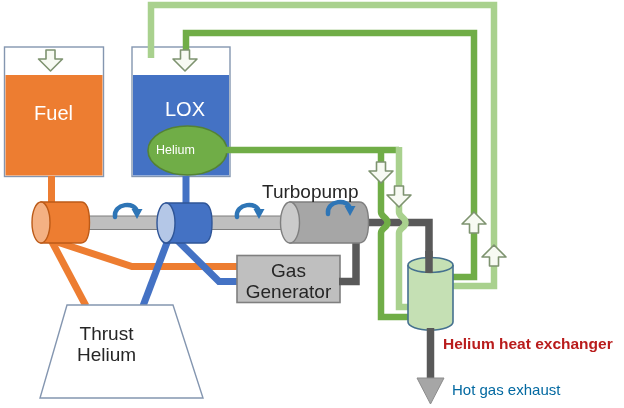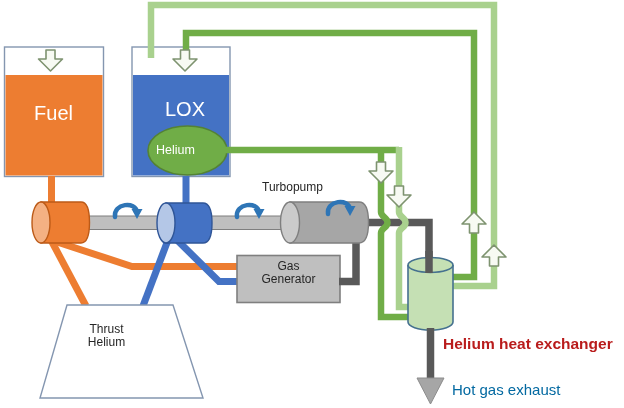--- a/index.html
+++ b/index.html
@@ -7,21 +7,21 @@
     position:relative;width:624px;height:408px;background:#ffffff;overflow:hidden;
     font-family:"Liberation Sans", sans-serif;
   }
   #stage svg{position:absolute;left:0;top:0;}
   .lbl{position:absolute;white-space:nowrap;line-height:1.12;}
   .center{text-align:center;}
   .white{color:#ffffff;}
   .dark{color:#262626;}
   .tank-lbl{font-size:20px;}
   .helium-lbl{font-size:12.5px;}
-  .plain-lbl{font-size:12px;}
+  .plain-lbl{font-size:19px;}
   .bold-lbl{font-size:15.5px;font-weight:bold;color:#b91c1c;}
   .gray-lbl{font-size:15px;color:#0369a1;}
 </style>
 </head>
 <body>
 
 <div id="stage">
 
 <svg width="624" height="408" viewBox="0 0 624 408">
 

